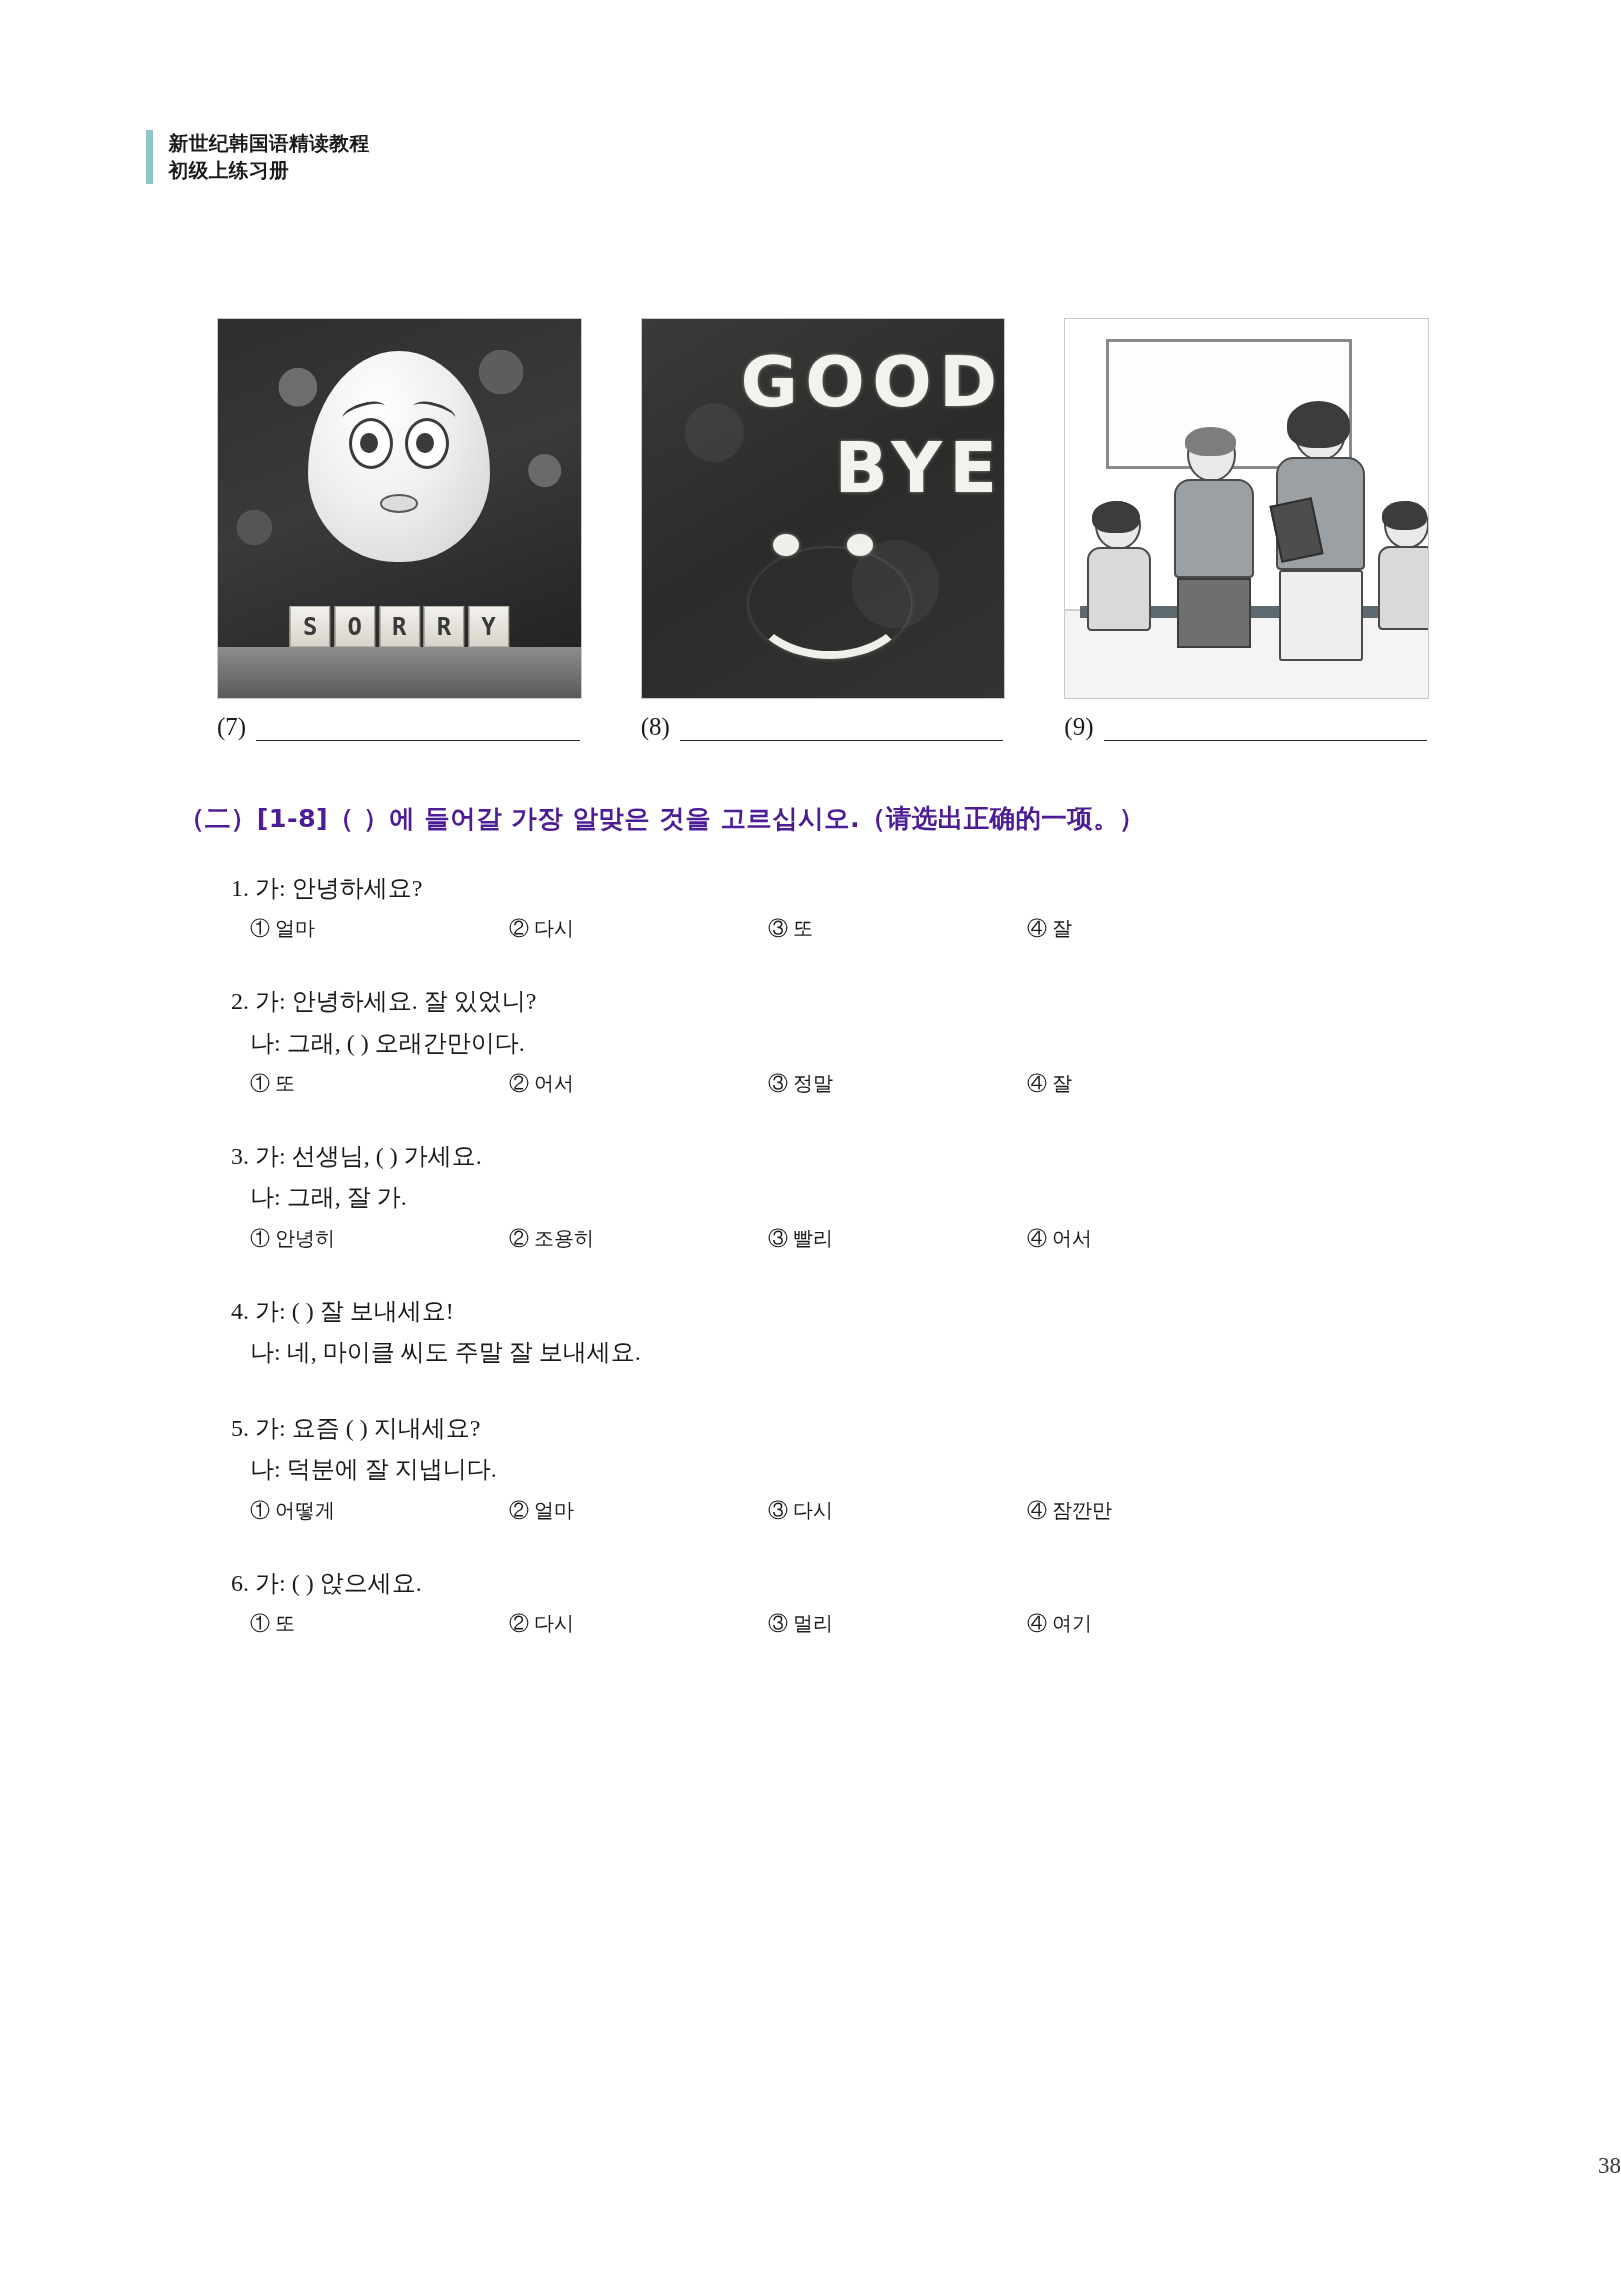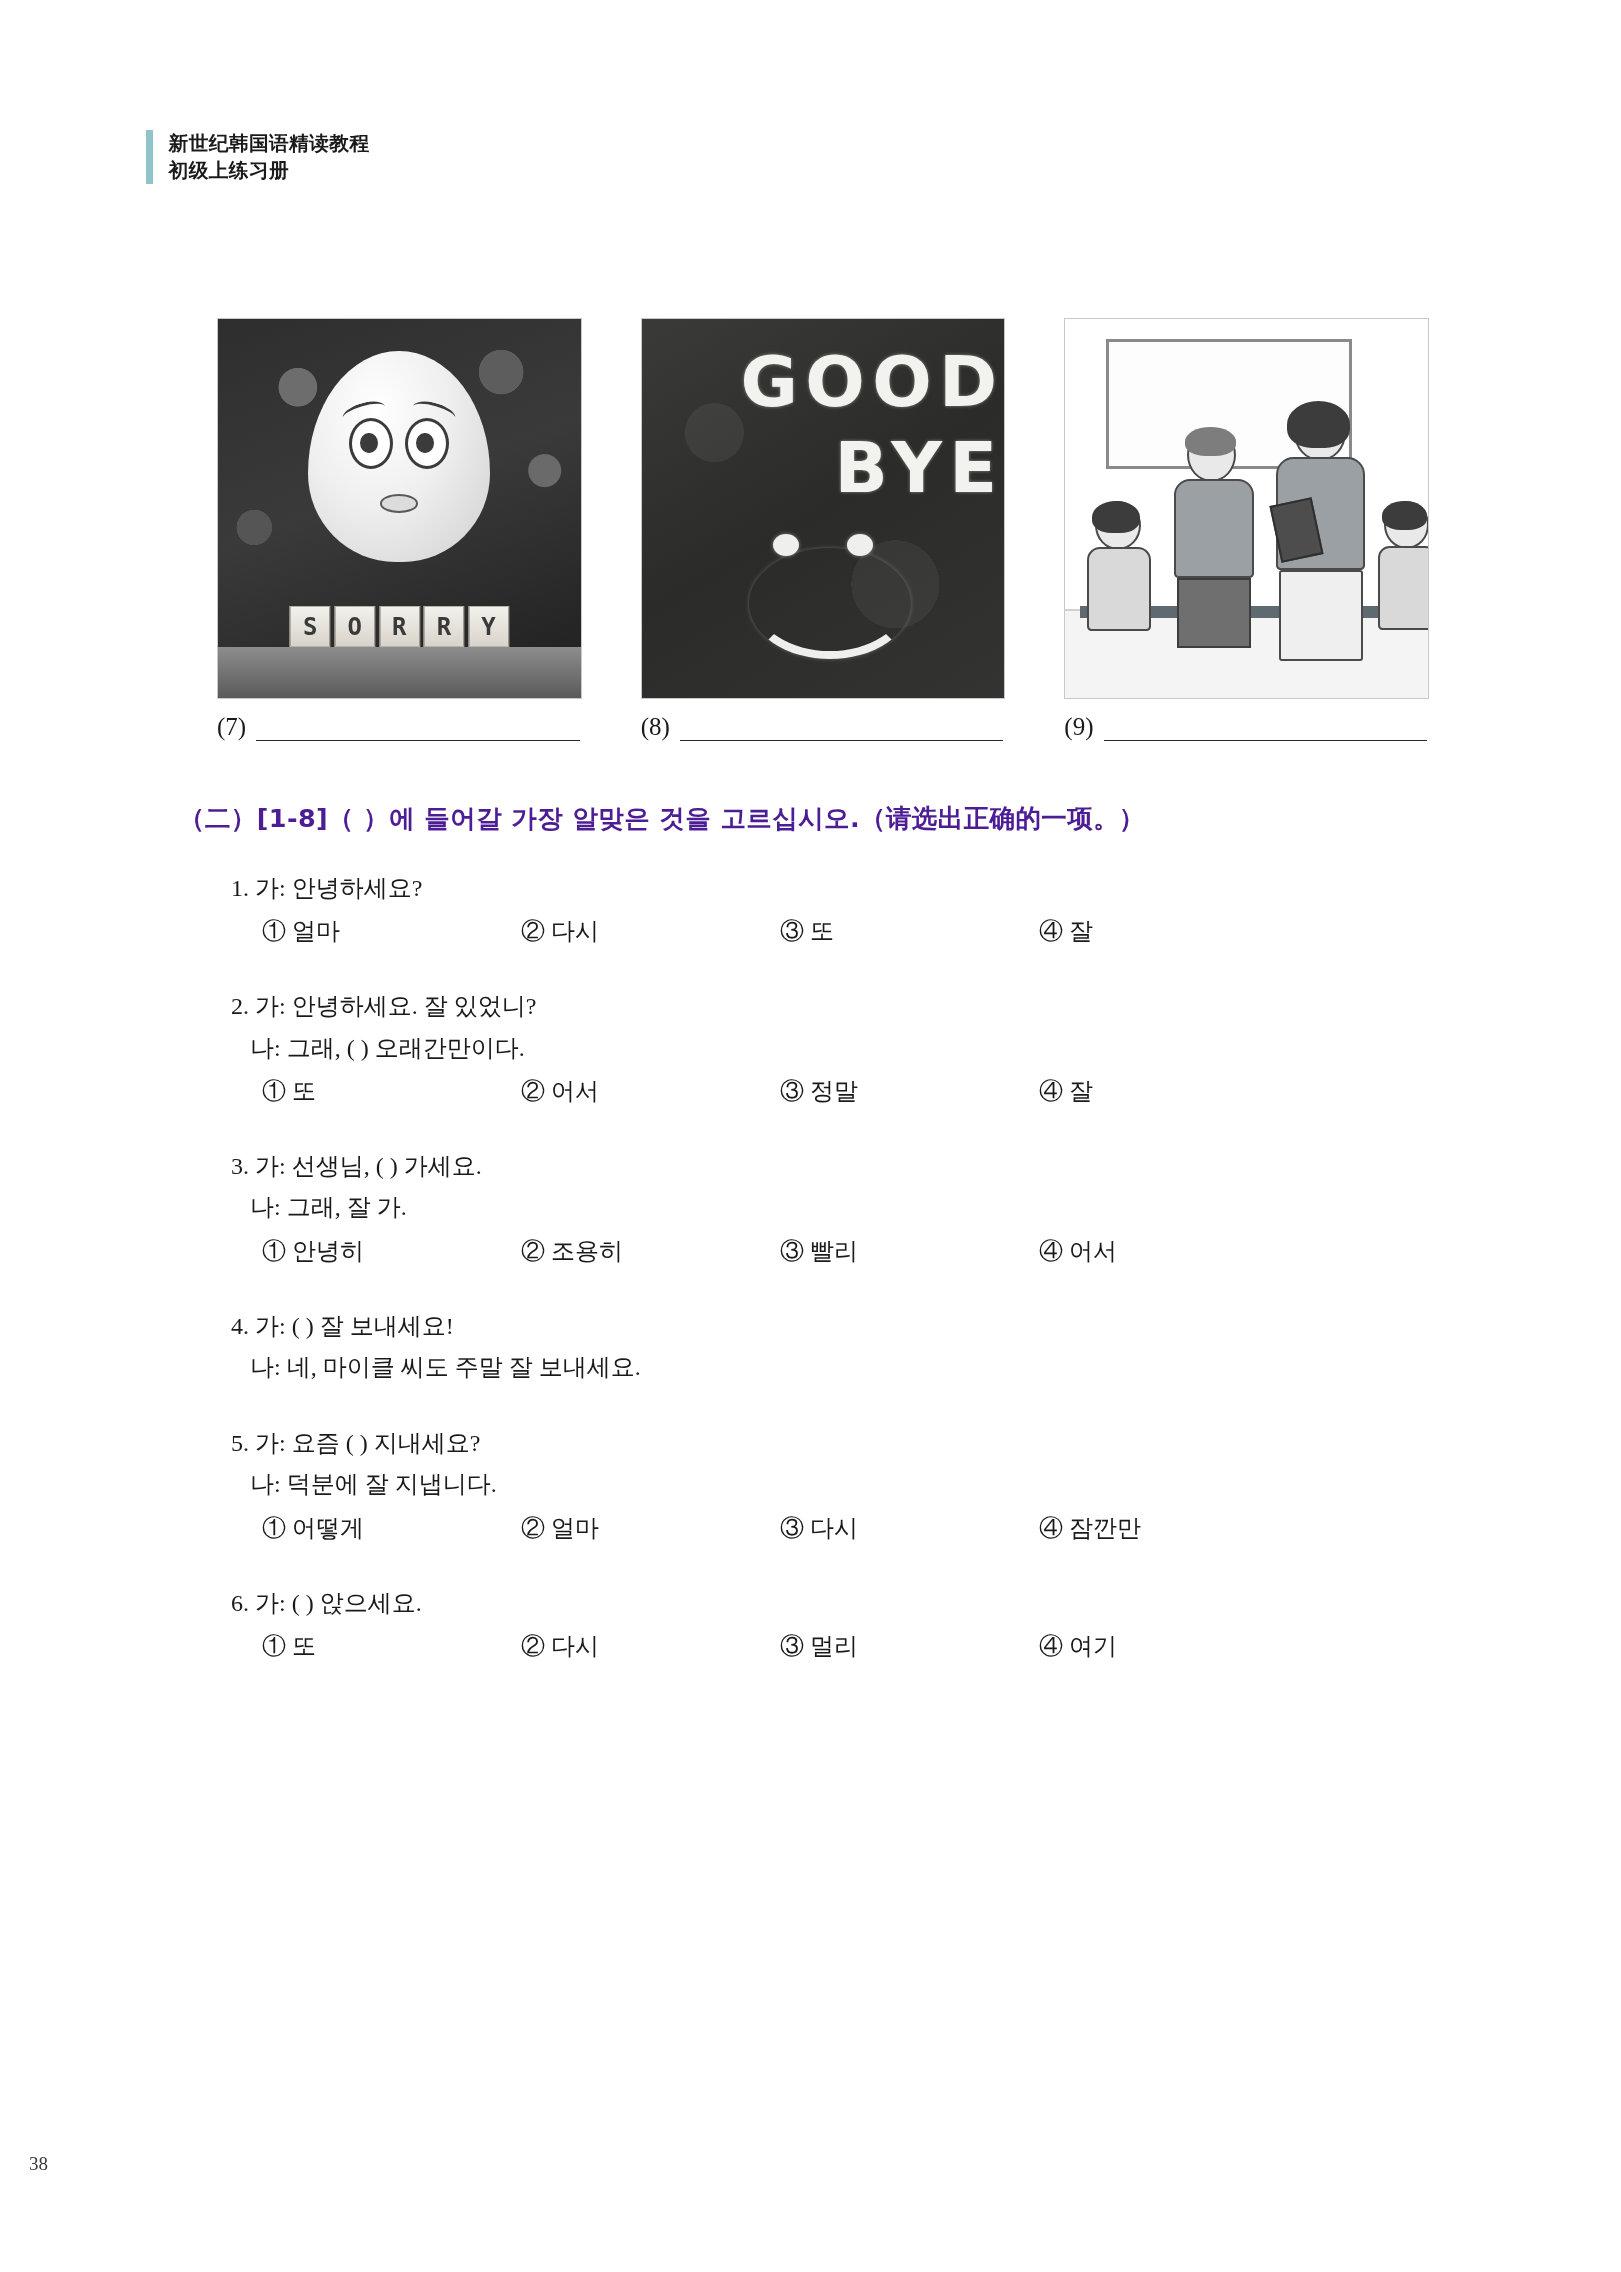--- a/index.html
+++ b/index.html
@@ -288,36 +288,36 @@
   .q { margin-bottom: 42px; }
   .q-line {
     font-size: 24px;
     line-height: 1.42;
     white-space: nowrap;
     margin-bottom: 7.3px;
   }
   .q-line.first { margin-left: 12px; }
   .q-line.second { margin-left: 31px; }
   .q-opts {
-    margin-left: 43px;
+    margin-left: 31px;
     margin-top: 10.2px;
     display: flex;
-    font-size: 24px;
+    font-size: 20px;
     align-items: center;
   }
   .opt { width: 259px; white-space: nowrap; }
   .opt:last-child { width: auto; }
 
   
   .page-number {
     position: absolute;
     left: 0; right: 0;
     top: 2153px;
-    text-align: left;
-    font-size: 19px;
+    text-align: right;
+    font-size: 23px;
     color: #3a3a3a;
     margin-left: 29px;
   }
 </style>
 </head>
 <body>
 
 <div class="header">
   <div class="header-bar"></div>
   <div class="header-text">

